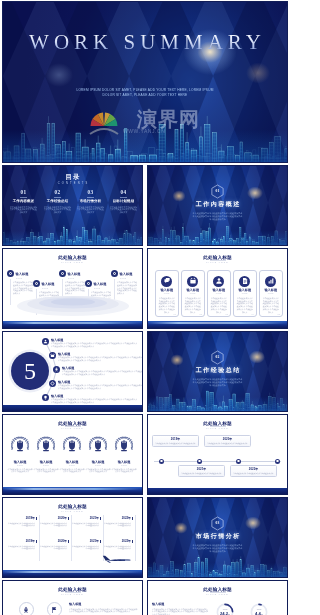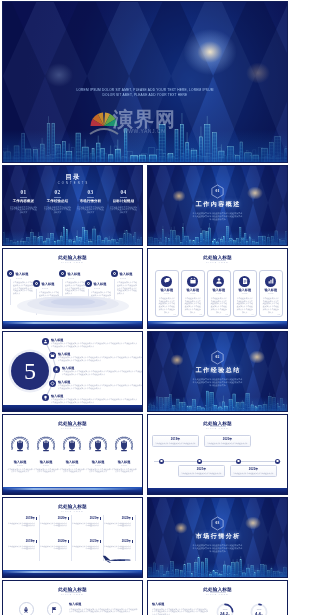--- a/index.html
+++ b/index.html
@@ -24,21 +24,21 @@
       color:#e8ecf8;line-height:16px;height:16px;padding-left:5px;
       background:linear-gradient(180deg,#f4f7ff 0%,#dde5f8 40%,#93a8dd 100%);
       -webkit-background-clip:text;background-clip:text;-webkit-text-fill-color:transparent;}
   .t-cn{position:absolute;left:0;right:0;top:57px;text-align:center;
       font-size:15px;font-weight:700;color:#ffffff;letter-spacing:1.8px;line-height:16px;height:16px;
       padding-left:1.8px;text-shadow:0 0 5px rgba(150,195,255,.55);}
   .t-sub{position:absolute;left:57px;right:57px;top:86px;text-align:center;
       font-size:3.2px;color:#a7c7f2;letter-spacing:.2px;line-height:5px;}
 
   .wm{position:absolute;left:86px;top:106px;width:118px;height:30px;opacity:.80;}
-  .wm-text{position:absolute;left:24px;top:0px;font-size:20px;font-weight:700;color:#e2ecfa;
+  .wm-text{position:absolute;left:48px;top:0px;font-size:20px;font-weight:700;color:#e2ecfa;
       letter-spacing:1px;opacity:.55;line-height:22px;}
   .wm-url{position:absolute;left:34px;top:20px;font-size:5px;color:#cfe2f8;opacity:.45;letter-spacing:.55px;}
 
   
   .g{position:absolute;width:141px;height:81px;}
   .cL{left:2px;} .cR{left:147px;}
   .r1{top:165px;} .r2{top:248px;} .r3{top:331px;}
   .r4{top:414px;} .r5{top:497px;} .r6{top:580px;}
 
   .inner{position:absolute;inset:0;}
@@ -209,20 +209,21 @@
           <polygon points="84.7,-19.4 127.0,74.5 84.7,181.4 42.3,74.5"></polygon>
           <polygon points="169.3,-19.4 211.6,74.5 169.3,181.4 127.0,74.5"></polygon>
           <polygon points="254.0,-19.4 296.3,74.5 254.0,181.4 211.6,74.5"></polygon>
           <polygon points="338.6,-19.4 381.0,74.5 338.6,181.4 296.3,74.5"></polygon>
         </g>
       </svg>
     <div class="t-glow" style="left:170px;top:18px;width:74px;height:64px;background:radial-gradient(closest-side,rgba(255,240,205,.92),rgba(160,198,255,.32) 34%,rgba(120,170,255,0) 72%);"></div>
     <div class="t-glow" style="left:36px;top:56px;width:40px;height:34px;background:radial-gradient(closest-side,rgba(190,220,255,.26),rgba(120,170,255,0) 70%);"></div>
     <div class="t-glow" style="left:238px;top:56px;width:34px;height:30px;background:radial-gradient(closest-side,rgba(255,210,150,.30),rgba(120,170,255,0) 70%);"></div>
 
+    <div class="t-en">WORK SUMMARY</div>
     <div class="t-sub">
       <div>LOREM IPSUM DOLOR SIT AMET, PLEASE ADD YOUR TEXT HERE, LOREM IPSUM</div>
       <div>DOLOR SIT AMET, PLEASE ADD YOUR TEXT HERE</div>
     </div>
 
     <div class="t-city"><svg viewBox="0 0 286 50" preserveAspectRatio="none" width="100%" height="100%">
           <defs>
             <linearGradient id="fade0" x1="0" y1="0" x2="1" y2="0">
               <stop offset="0" stop-color="#fff" stop-opacity="0.22"></stop>
               <stop offset="0.18" stop-color="#fff" stop-opacity="0.65"></stop>

